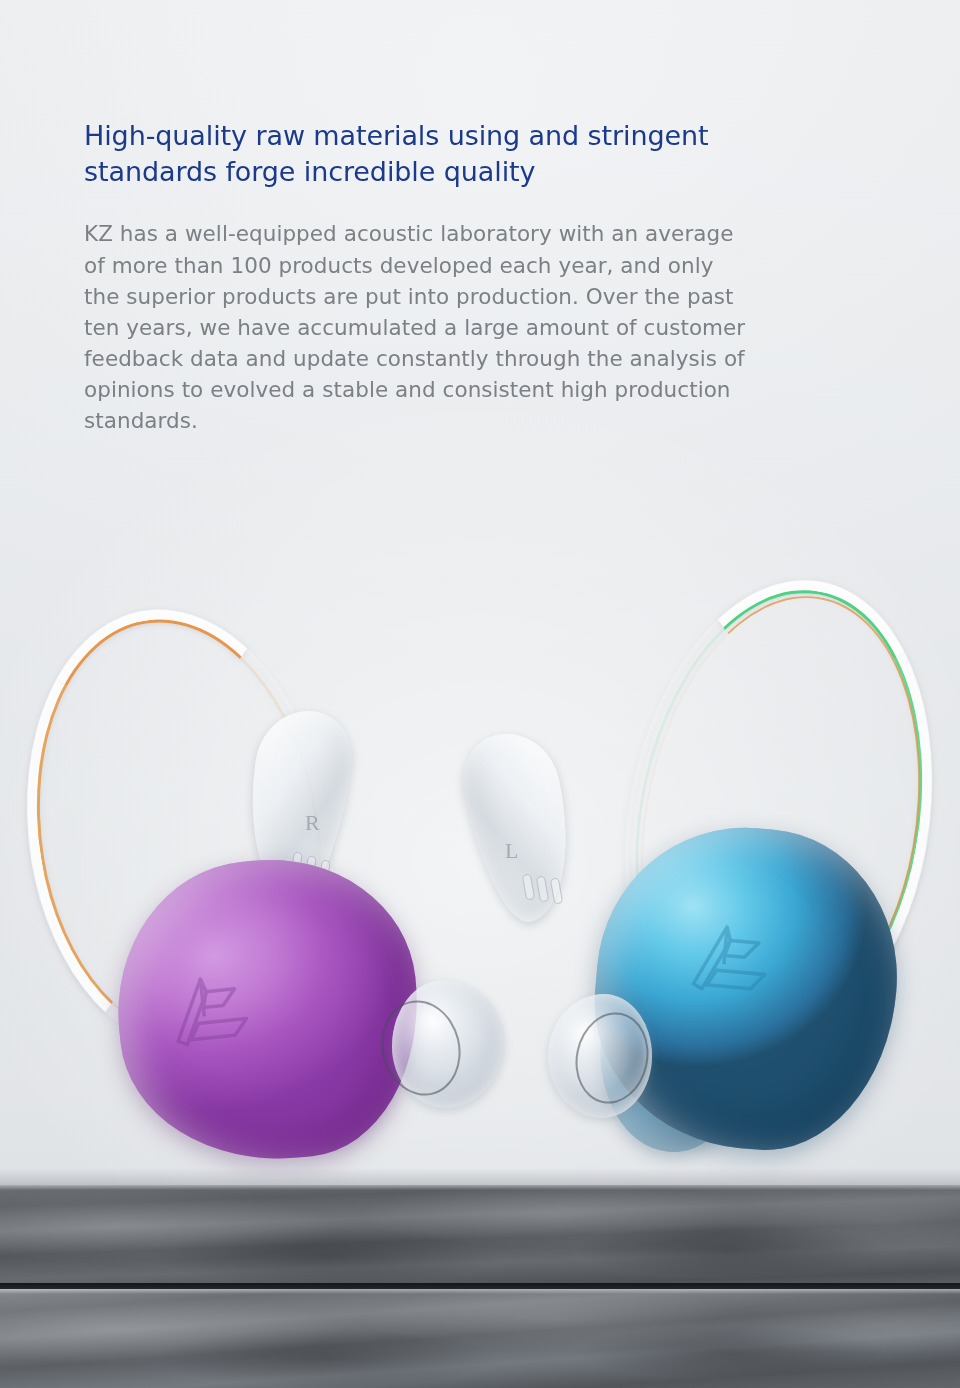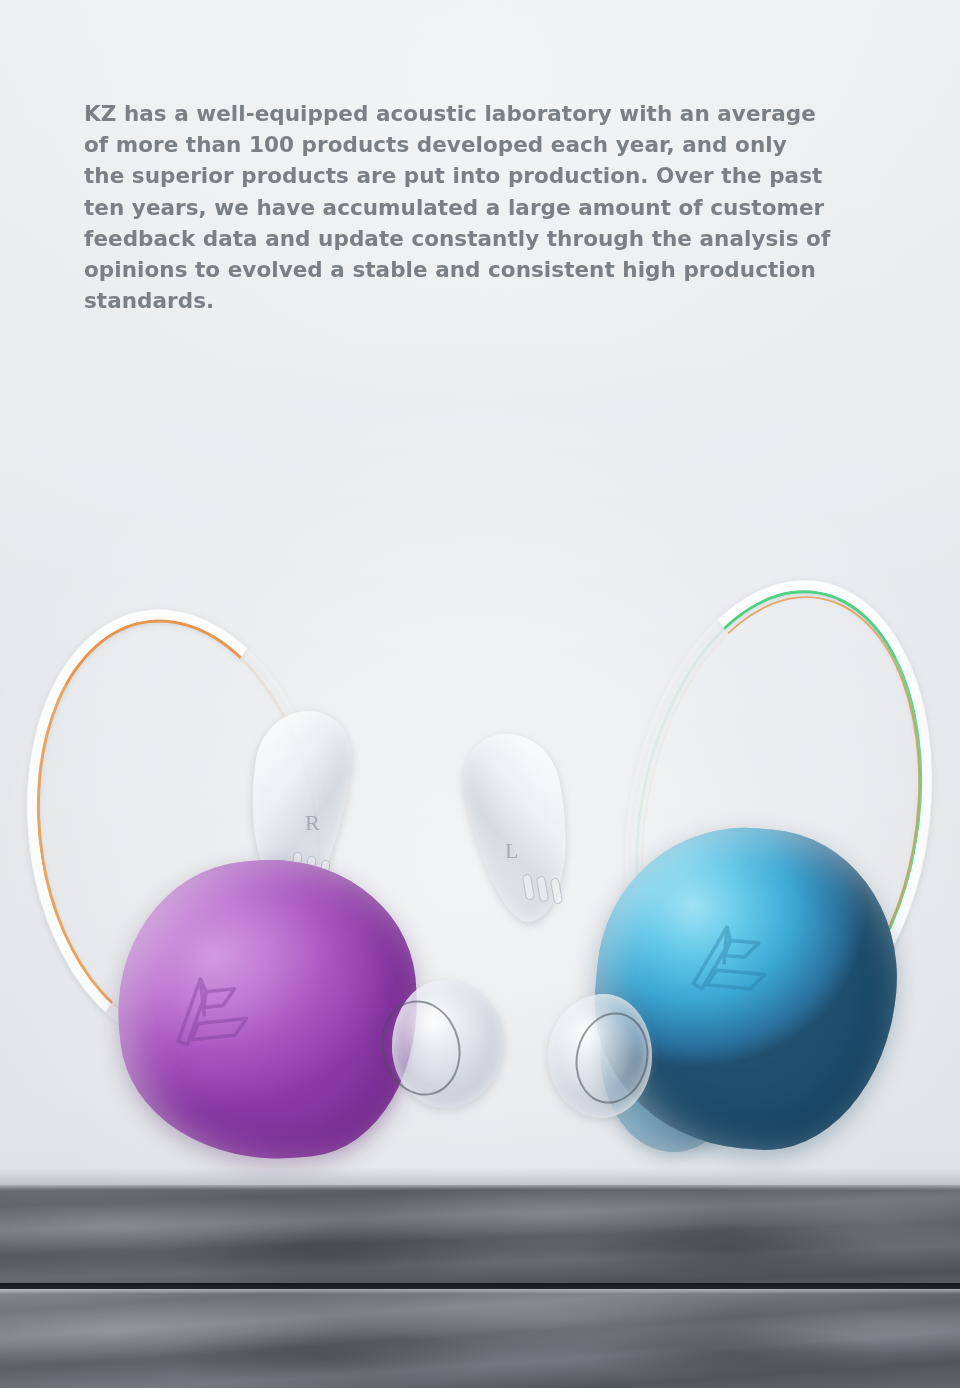--- a/index.html
+++ b/index.html
@@ -33,22 +33,22 @@
     color:#232629; letter-spacing:-.2px; white-space:pre-line;
   }
 
   .subhead {
     margin-top:40px;
     font-size:27px; line-height:1.34; font-weight:400;
     color:#1b3a8c; letter-spacing:-.1px; white-space:pre-line;
   }
 
   .bodytext {
-    margin-top:20px;
-    font-size:21.5px; line-height:1.45; font-weight:700;
+    margin-top:28px;
+    font-size:21.5px; line-height:1.45; font-weight:400;
     color:#7b8086; letter-spacing:.05px; white-space:pre-line;
   }
 
   
   .hero { position:absolute; left:0; top:560px; width:960px; height:650px; }
 
   
   .cable { position:absolute; border-style:solid; background:transparent; }
 
   .cable-left {
@@ -207,20 +207,22 @@
     pointer-events:none;
   }
 </style>
 </head>
 <body>
 
 <div class="page">
   <div class="bg-vignette"></div>
 
   <div class="copy">
+    <h2 class="subhead">High-quality raw materials using and stringent
+standards forge incredible quality</h2>
     <p class="bodytext">KZ has a well-equipped acoustic laboratory with an average
 of more than 100 products developed each year, and only
 the superior products are put into production. Over the past
 ten years, we have accumulated a large amount of customer
 feedback data and update constantly  through the analysis of
 opinions to evolved a stable and consistent high production
 standards.</p>
   </div>
 
   <div class="hero">

